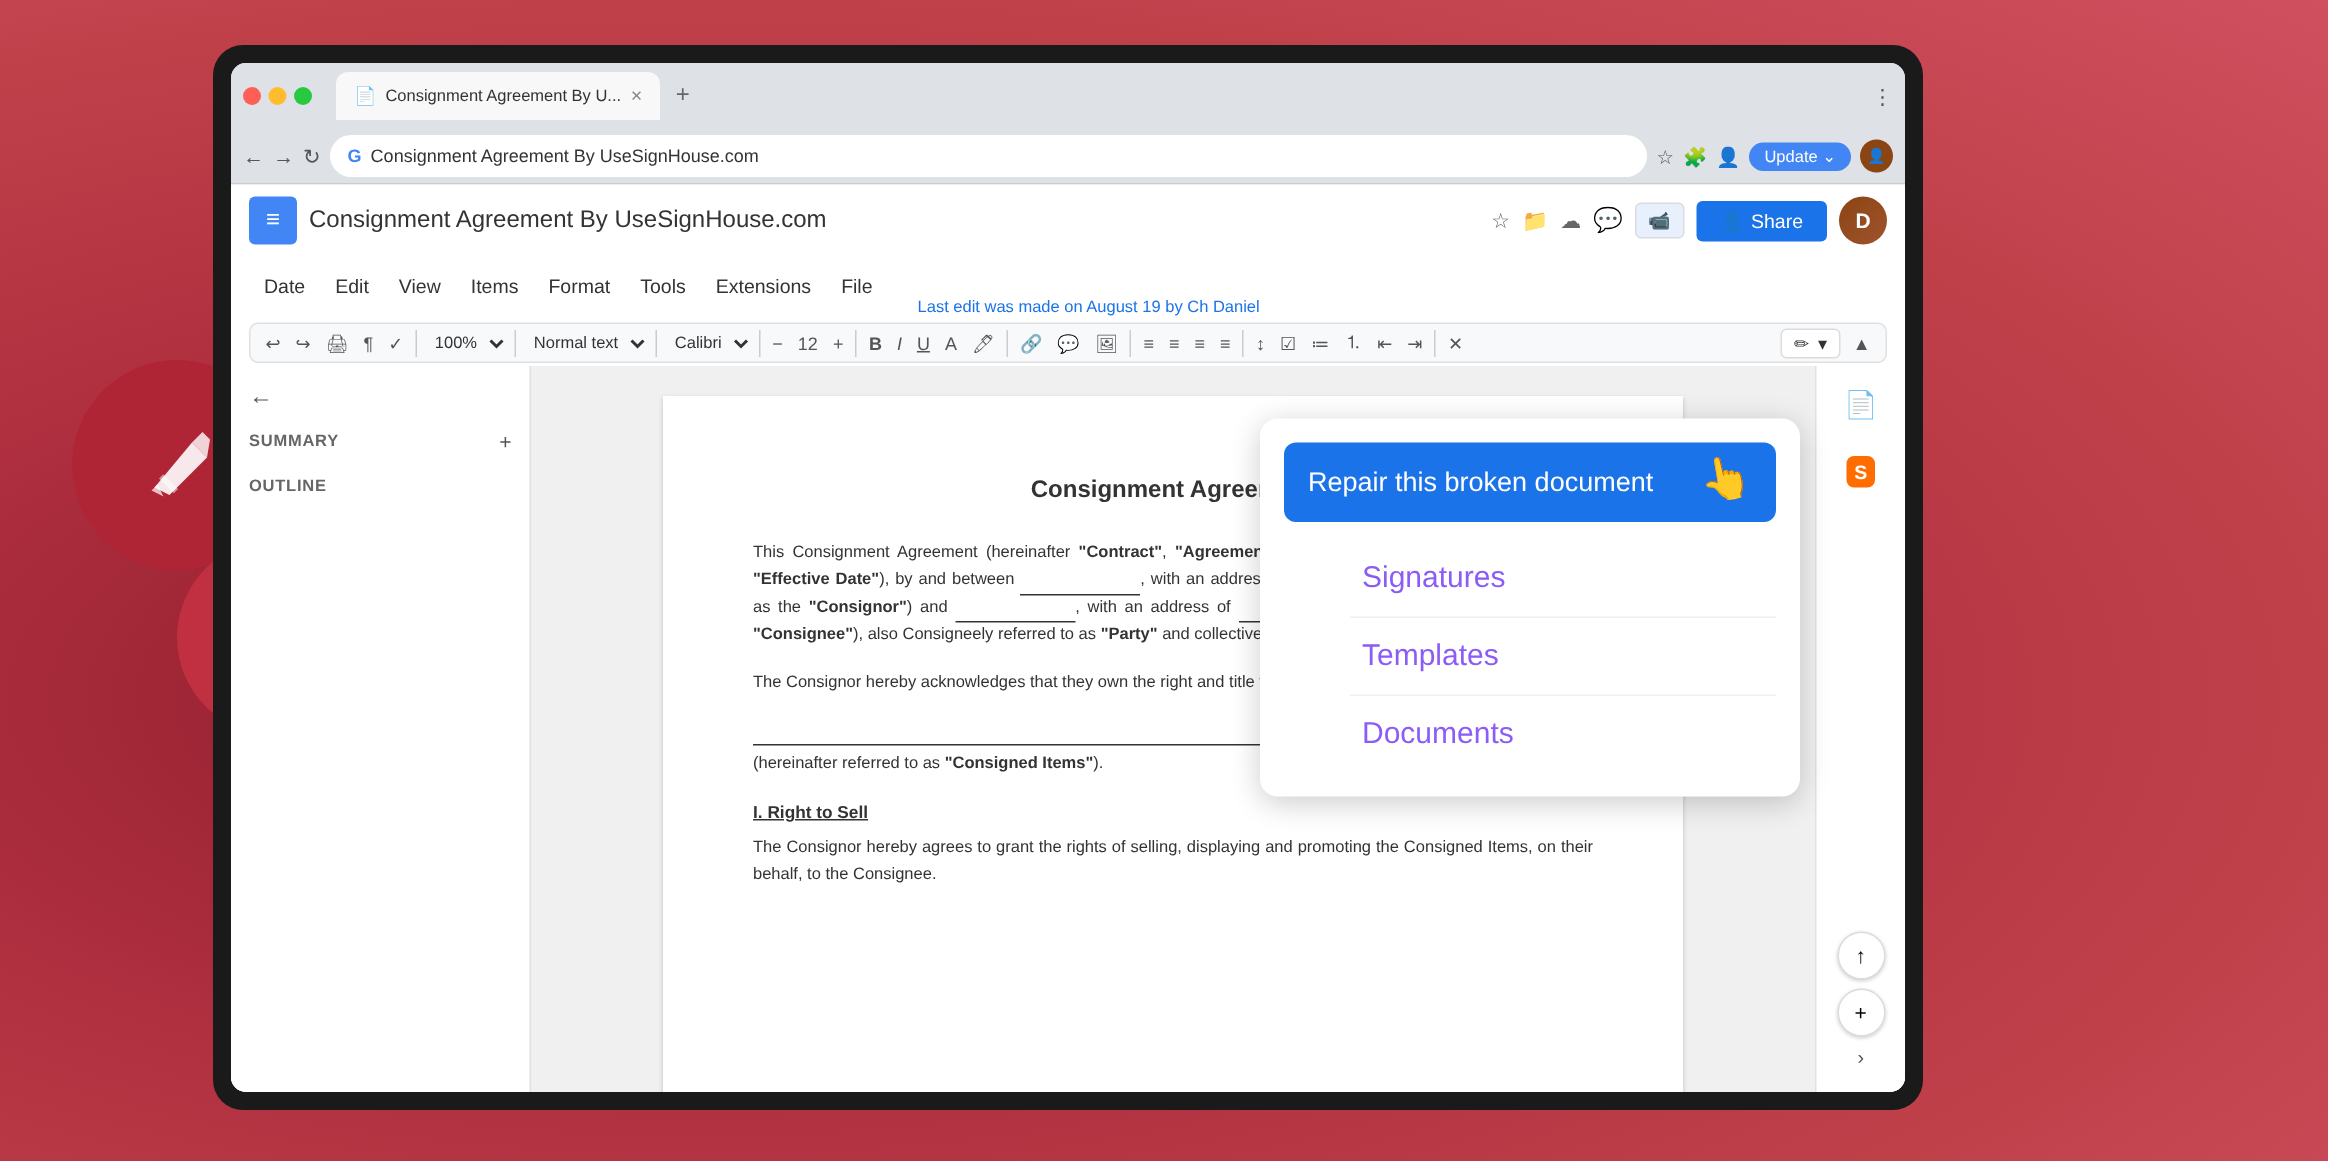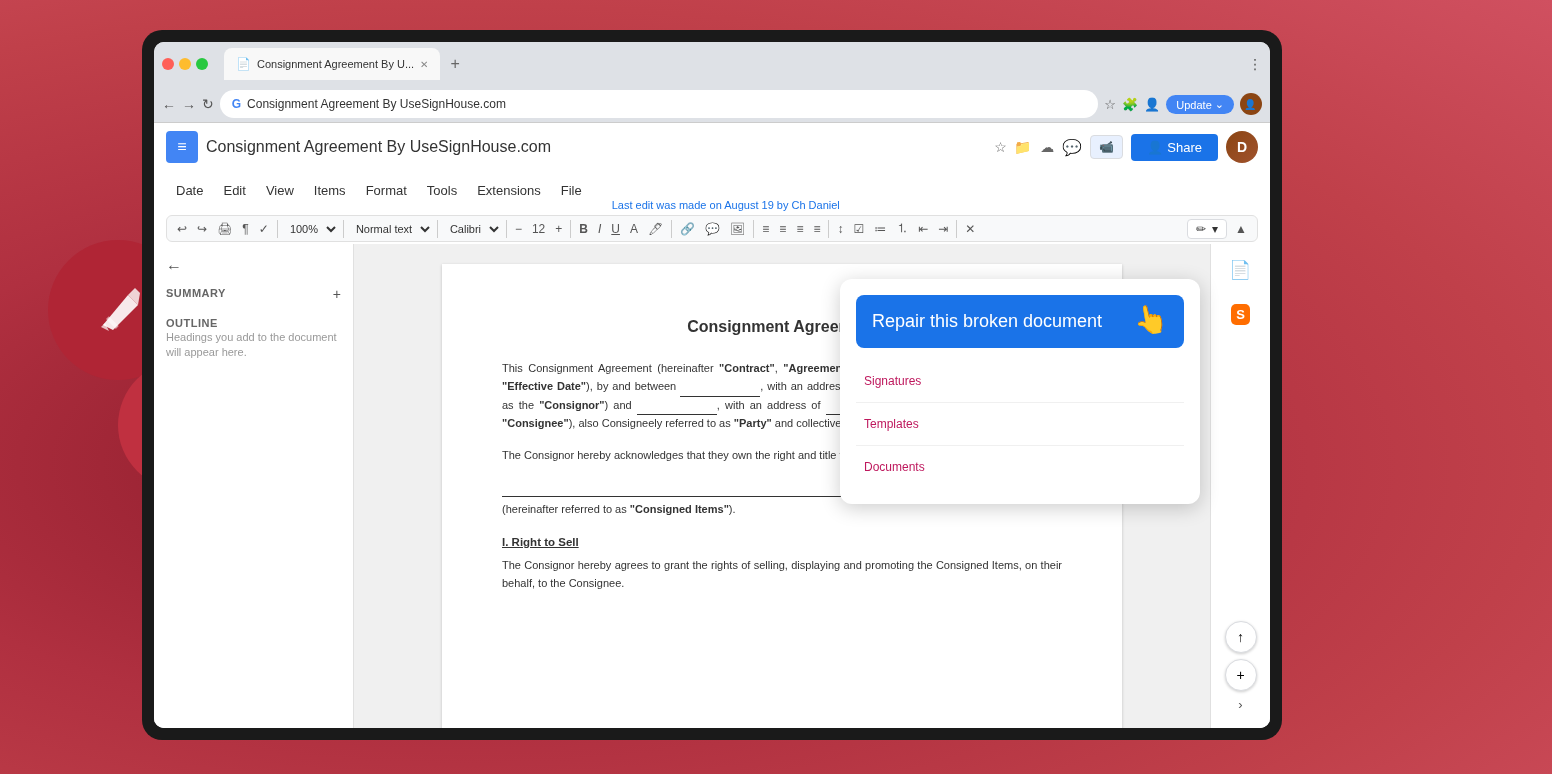--- a/index.html
+++ b/index.html
@@ -362,24 +362,25 @@
       padding: 16px;
       font-size: 18px;
       font-weight: 500;
       cursor: pointer;
       margin-bottom: 12px;
       text-align: left;
       position: relative;
     }
     .popup-menu-item {
       padding: 14px 8px;
-      font-size: 12px;
-      color: #be185d;
+      font-size: 20px;
+      color: #8b5cf6;
       cursor: pointer;
       border-bottom: 1px solid #f0f0f0;
+      margin-left: 44px;
     }
     .popup-menu-item:last-child { border-bottom: none; }
 
     
     .cursor-hand {
       position: absolute;
       right: 16px;
       bottom: 12px;
       font-size: 28px;
       transform: rotate(-10deg);
@@ -559,21 +560,20 @@
     <div class="gdocs-body">
 
       <div class="gdocs-sidebar">
         <div class="sidebar-back">←</div>
         <div>
           <span class="sidebar-section">SUMMARY</span>
           <span class="sidebar-add">+</span>
         </div>
         <div style="clear:both;margin-top:16px;">
           <span class="sidebar-section">OUTLINE</span>
-          <p class="sidebar-hint">Headings you add to the document will appear here.</p>
         </div>
       </div>
 
       <div class="doc-scroll">
         <div class="doc-page">
           <div class="doc-title">Consignment Agreement</div>
 
           <p class="doc-para">
             This Consignment Agreement (hereinafter <span class="doc-bold">"Contract"</span>, <span class="doc-bold">"Agreement"</span>) is entered into on <span class="doc-blank">&nbsp;&nbsp;&nbsp;&nbsp;&nbsp;&nbsp;&nbsp;&nbsp;&nbsp;&nbsp;&nbsp;&nbsp;&nbsp;&nbsp;&nbsp;&nbsp;&nbsp;&nbsp;</span> (the <span class="doc-bold">"Effective Date"</span>), by and between <span class="doc-blank">&nbsp;&nbsp;&nbsp;&nbsp;&nbsp;&nbsp;&nbsp;&nbsp;&nbsp;&nbsp;&nbsp;&nbsp;&nbsp;&nbsp;&nbsp;&nbsp;&nbsp;&nbsp;</span>, with an address of <span class="doc-blank">&nbsp;&nbsp;&nbsp;&nbsp;&nbsp;&nbsp;&nbsp;&nbsp;&nbsp;&nbsp;&nbsp;&nbsp;&nbsp;&nbsp;&nbsp;&nbsp;&nbsp;&nbsp;</span>, (hereinafter referred to as the <span class="doc-bold">"Consignor"</span>) and <span class="doc-blank">&nbsp;&nbsp;&nbsp;&nbsp;&nbsp;&nbsp;&nbsp;&nbsp;&nbsp;&nbsp;&nbsp;&nbsp;&nbsp;&nbsp;&nbsp;&nbsp;&nbsp;&nbsp;</span>, with an address of <span class="doc-blank">&nbsp;&nbsp;&nbsp;&nbsp;&nbsp;&nbsp;&nbsp;&nbsp;&nbsp;&nbsp;&nbsp;&nbsp;&nbsp;&nbsp;&nbsp;&nbsp;&nbsp;&nbsp;</span> (hereinafter referred to as the <span class="doc-bold">"Consignee"</span>), also Consigneely referred to as <span class="doc-bold">"Party"</span> and collectively "the <span class="doc-bold">Parties</span>".
           </p>

